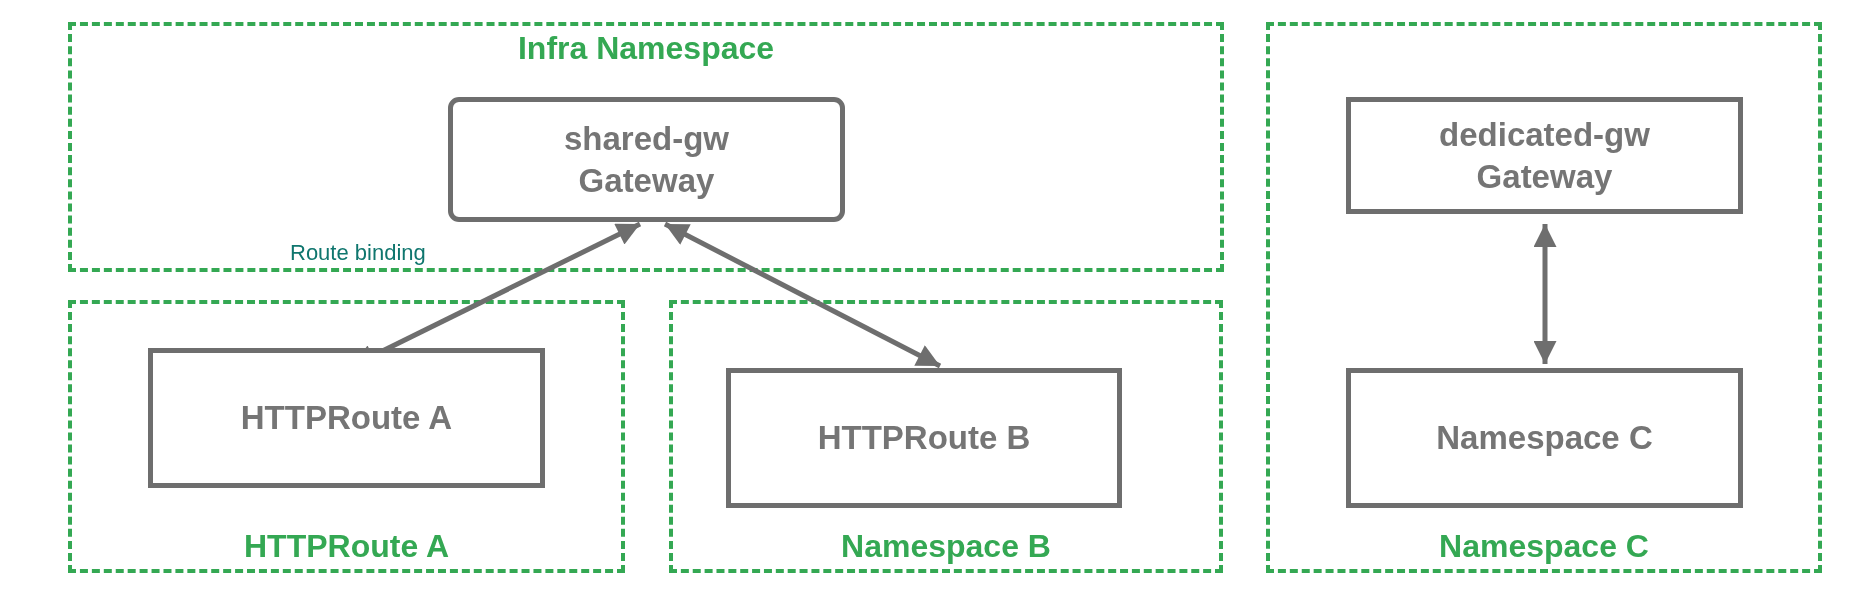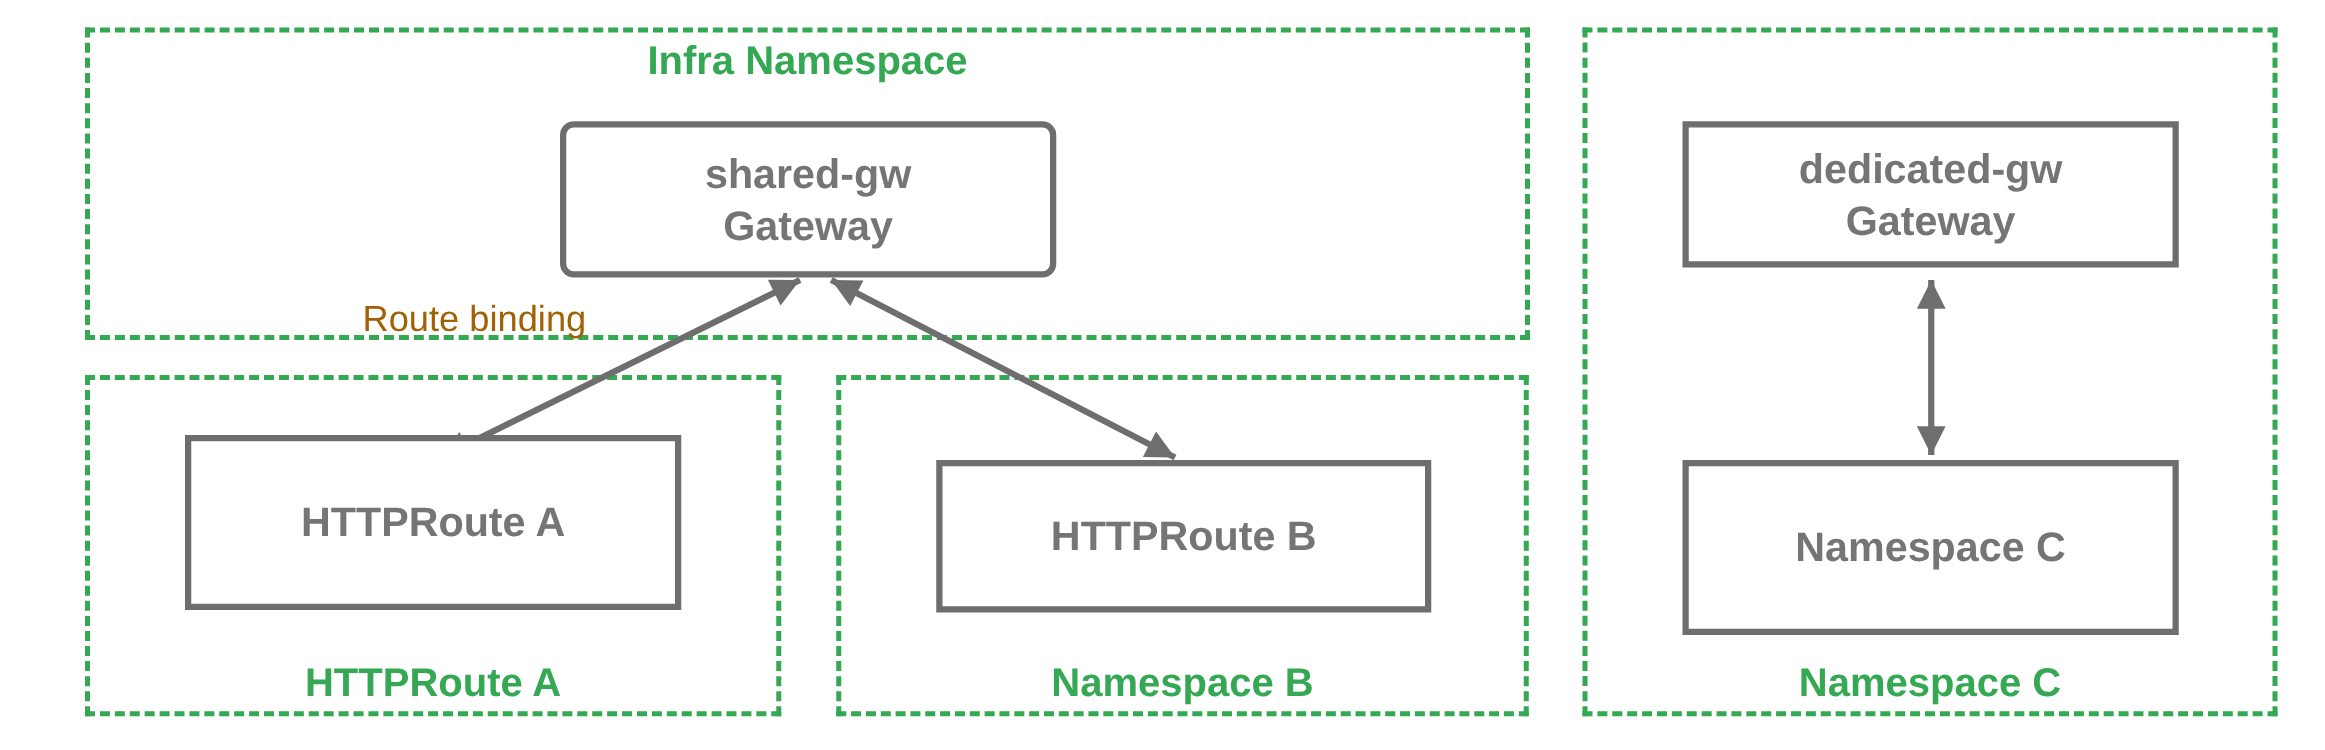--- a/index.html
+++ b/index.html
@@ -38,23 +38,23 @@
     justify-content: center;
     text-align: center;
     color: #757575;
     font-weight: 700;
     font-size: 33px;
     line-height: 1.27;
     white-space: pre-line;
   }
   .annotation {
     position: absolute;
-    color: #a16207;
+    color: #0f766e;
     font-weight: 400;
-    font-size: 29px;
+    font-size: 22px;
     white-space: nowrap;
   }
   #edges-layer {
     position: absolute;
     left: 0; top: 0;
     width: 1860px; height: 600px;
     pointer-events: none;
   }
 </style>
 </head>
@@ -91,21 +91,21 @@
 
   <div class="node" style="left:448px; top:97px; width:397px; height:125px;border-radius:11px;">
     <span>shared-gw
 Gateway</span>
   </div>
 
   <div class="node" style="left:148px; top:348px; width:397px; height:140px;">
     <span>HTTPRoute A</span>
   </div>
 
-  <div class="node" style="left:749px; top:368px; width:396px; height:122px;">
+  <div class="node" style="left:726px; top:368px; width:396px; height:140px;">
     <span>HTTPRoute B</span>
   </div>
 
   <div class="node" style="left:1346px; top:97px; width:397px; height:117px;">
     <span>dedicated-gw
 Gateway</span>
   </div>
 
   <div class="node" style="left:1346px; top:368px; width:397px; height:140px;">
     <span>Namespace C</span>

